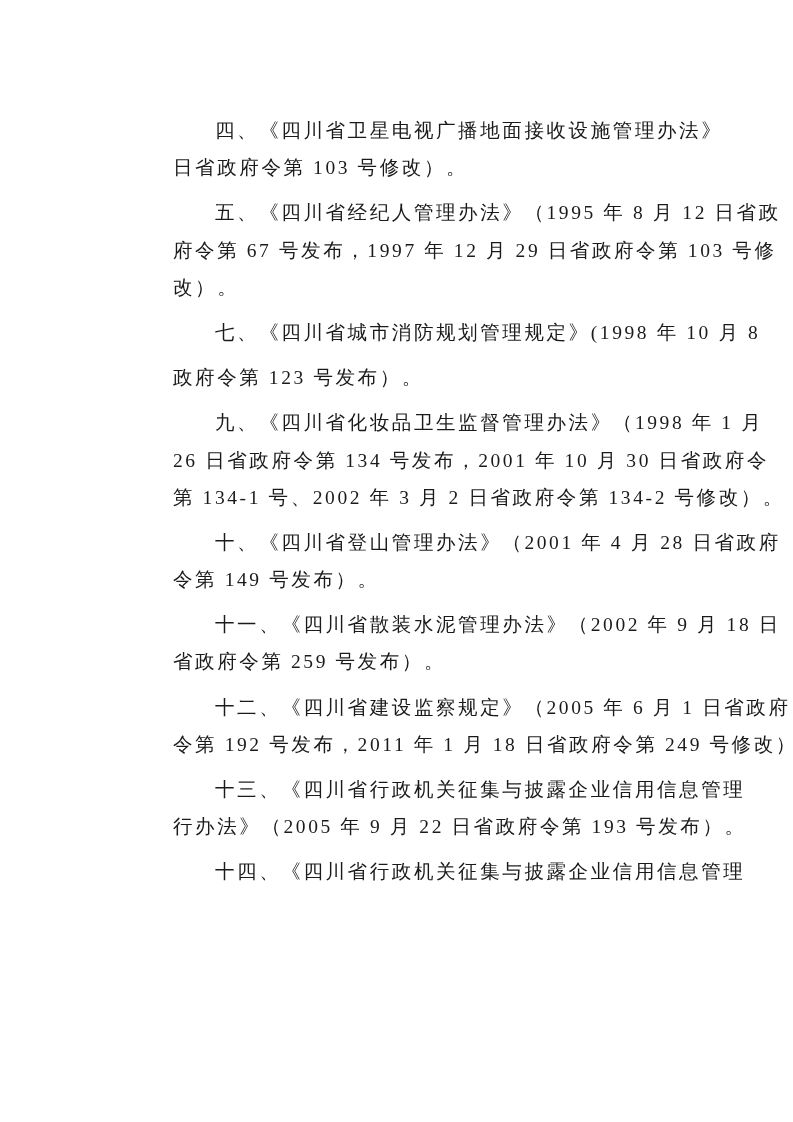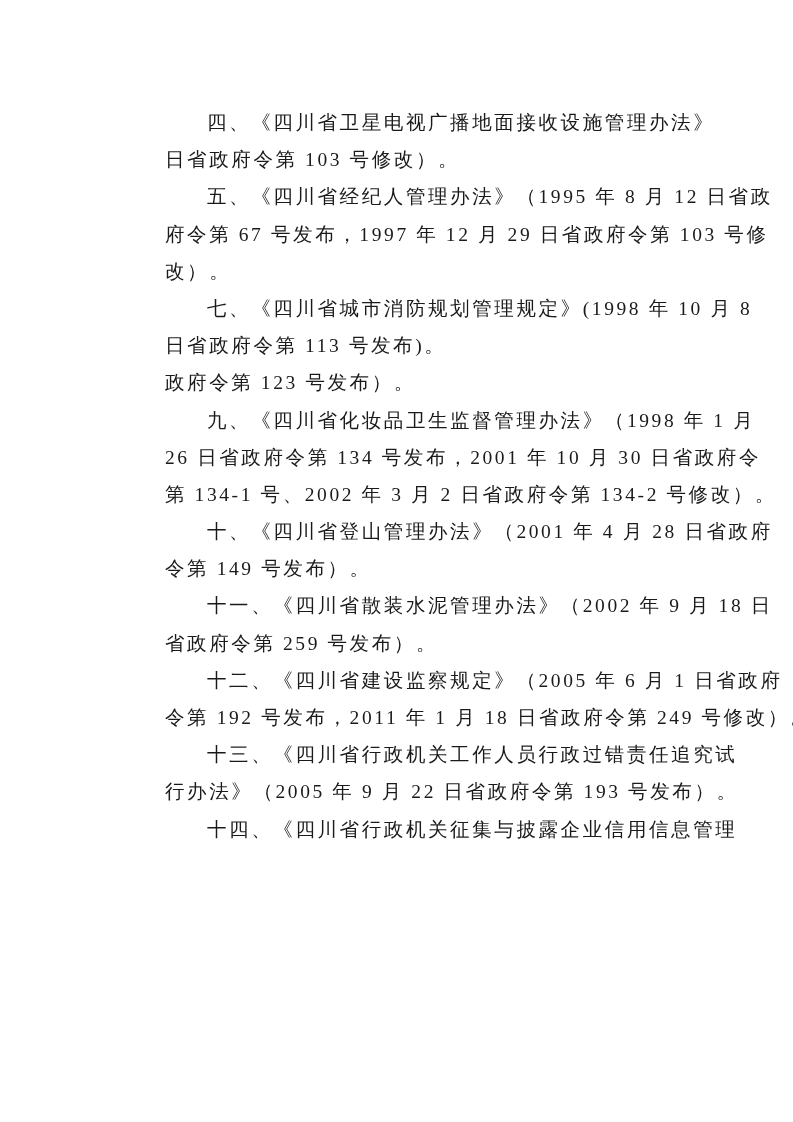--- a/index.html
+++ b/index.html
@@ -20,21 +20,21 @@
       left: 123px;
       top: 104px;
       width: 552px;
     }
     .para {
       font-size: 19.5px;
       line-height: 37.2px;
       letter-spacing: 2.6px;
       text-align: justify;
       text-indent: 42px;
-      margin: 0;
+      margin: 8px;
       word-break: break-all;
     }
     .line {
       display: block;
       white-space: nowrap;
       text-align: justify;
       text-align-last: justify;
       height: 37.2px;
     }
     .line.last {
@@ -58,21 +58,20 @@
     <span class="line indent">五、《四川省经纪人管理办法》（1995 年 8 月 12 日省政</span>
     <span class="line">府令第 67 号发布，1997 年 12 月 29 日省政府令第 103 号修</span>
     <span class="line last">改）。</span>
   </div>
 
   <div class="para">
   </div>
 
   <div class="para">
     <span class="line indent">七、《四川省城市消防规划管理规定》(1998 年 10 月 8</span>
-    <span class="line last">日省政府令第 113 号发布)。</span>
   </div>
 
   <div class="para">
     <span class="line last">政府令第 123 号发布）。</span>
   </div>
 
   <div class="para">
     <span class="line indent">九、《四川省化妆品卫生监督管理办法》（1998 年 1 月</span>
     <span class="line">26 日省政府令第 134 号发布，2001 年 10 月 30 日省政府令</span>
     <span class="line last">第 134-1 号、2002 年 3 月 2 日省政府令第 134-2 号修改）。</span>
@@ -87,21 +86,21 @@
     <span class="line indent">十一、《四川省散装水泥管理办法》（2002 年 9 月 18 日</span>
     <span class="line last">省政府令第 259 号发布）。</span>
   </div>
 
   <div class="para">
     <span class="line indent">十二、《四川省建设监察规定》（2005 年 6 月 1 日省政府</span>
     <span class="line last">令第 192 号发布，2011 年 1 月 18 日省政府令第 249 号修改）。</span>
   </div>
 
   <div class="para">
-    <span class="line indent">十三、《四川省行政机关工作人员行政过错责任追究试</span>
+    <span class="line indent">十三、《四川省行政机关征集与披露企业信用信息管理</span>
     <span class="line last">行办法》（2005 年 9 月 22 日省政府令第 193 号发布）。</span>
   </div>
 
   <div class="para">
     <span class="line indent">十四、《四川省行政机关征集与披露企业信用信息管理</span>
   </div>
 
 </div>
 
 </body></html>

